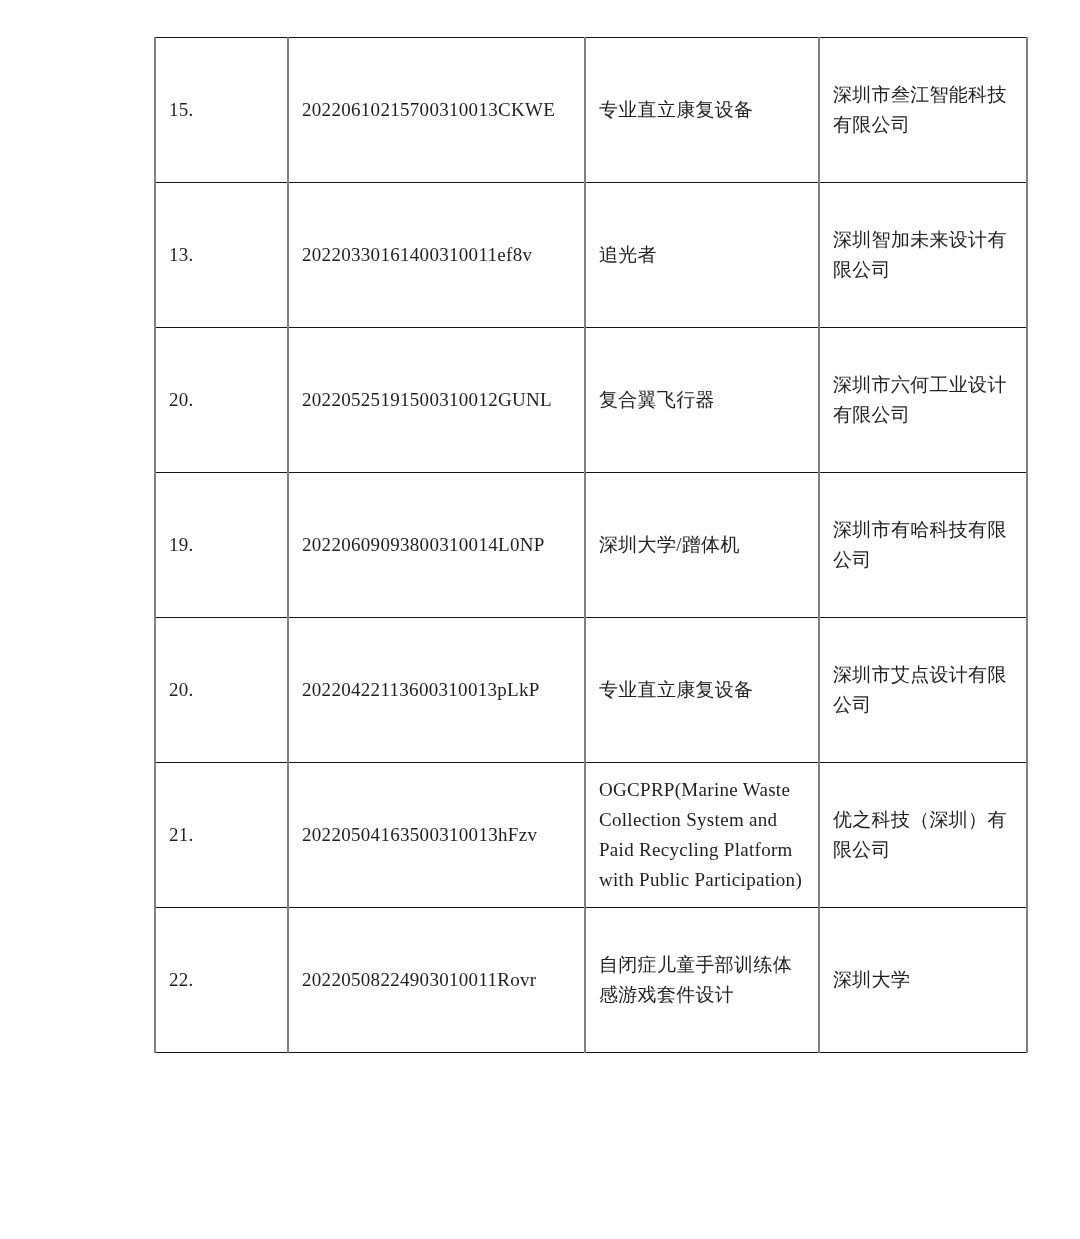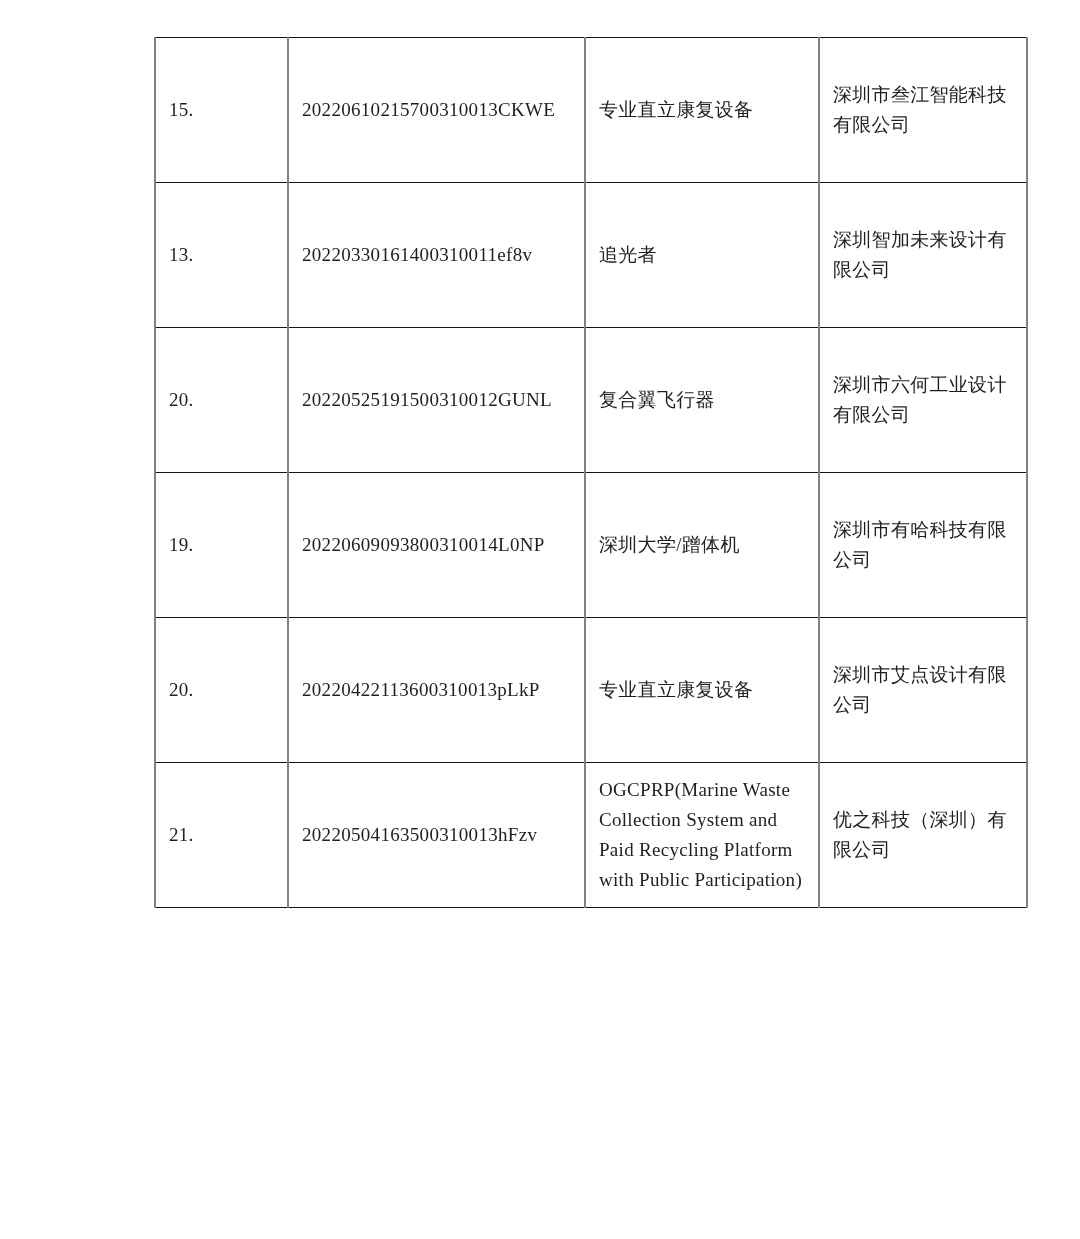--- a/index.html
+++ b/index.html
@@ -78,15 +78,21 @@
         <td class="col-id">20220422113600310013pLkP</td>
         <td class="col-name">专业直立康复设备</td>
         <td class="col-company">深圳市艾点设计有限公司</td>
       </tr>
       <tr class="doc-row">
         <td class="col-index">21.</td>
         <td class="col-id">20220504163500310013hFzv</td>
         <td class="col-name">OGCPRP(Marine Waste Collection System and Paid Recycling Platform with Public Participation)</td>
         <td class="col-company">优之科技（深圳）有限公司</td>
       </tr>
+      <tr class="doc-row">
+        <td class="col-index">22.</td>
+        <td class="col-id">20220508224903010011Rovr</td>
+        <td class="col-name">自闭症儿童手部训练体感游戏套件设计</td>
+        <td class="col-company">深圳大学</td>
+      </tr>
     </tbody>
   </table>
 </div>
 
 </body></html>

